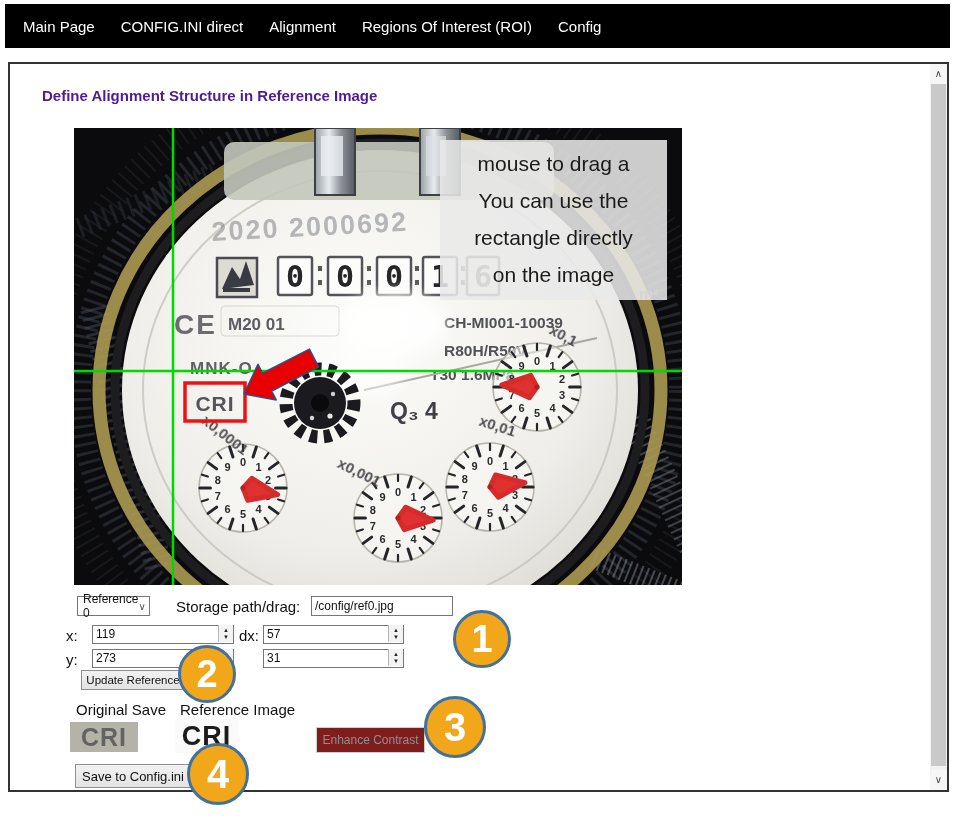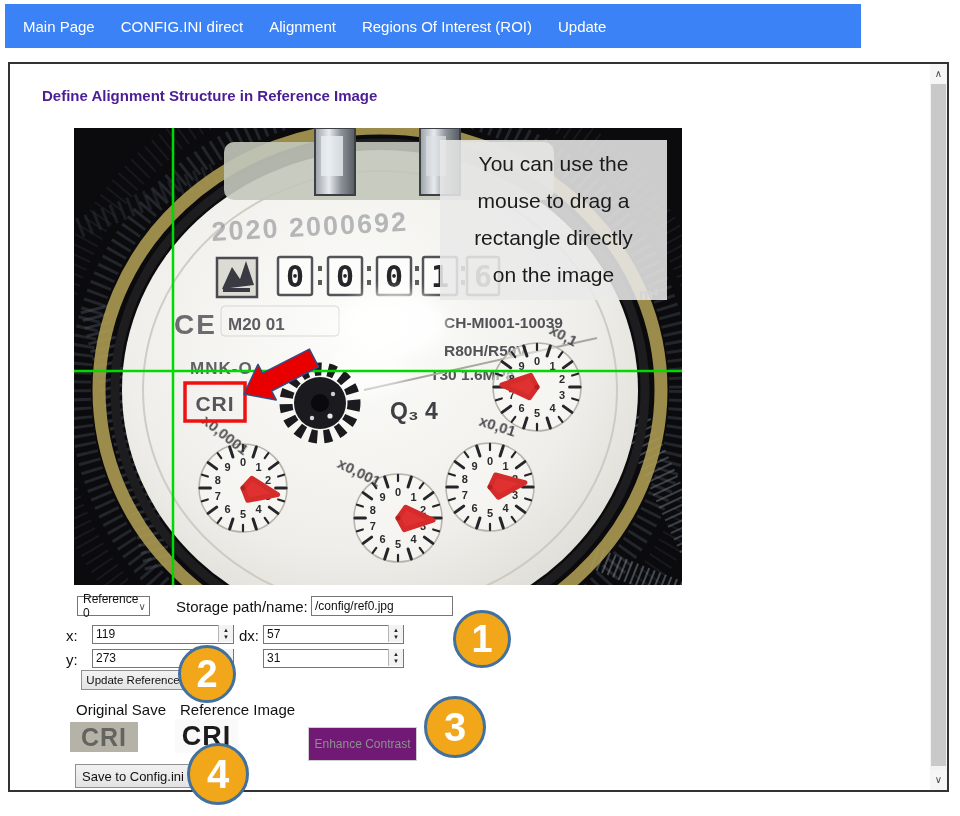--- a/index.html
+++ b/index.html
@@ -1,21 +1,21 @@
 <!DOCTYPE html>
 <html><head>
 <meta charset="utf-8">
 <style>
   * { margin:0; padding:0; box-sizing:border-box; }
   html,body { width:960px; height:816px; background:#fff; overflow:hidden;
               font-family:"Liberation Sans", sans-serif; position:relative; }
 
   
-  .nav { position:absolute; left:5px; top:4px; width:856px; height:44px;
-         background:#3b82f6; display:flex; align-items:center; padding-left:5px; }
+  .nav { position:absolute; left:5px; top:4px; width:945px; height:44px;
+         background:#000000; display:flex; align-items:center; padding-left:5px; }
   .nav-item { color:#fff; font-size:15px; padding:0 13px; cursor:pointer; white-space:nowrap; }
 
   
   .frame { position:absolute; left:8px; top:62px; width:941px; height:730px;
            border:2px solid #333; background:#fff; }
 
   
   .scrollbar { position:absolute; left:930px; top:64px; width:17px; height:726px; background:#f2f2f2; }
   .sb-btn { position:absolute; left:0; width:17px; height:20px; background:#f6f6f6;
             color:#4a4a4a; font-size:10px; text-align:center; line-height:20px; }
@@ -44,21 +44,21 @@
   .spin { width:15px; height:17px; border-left:1px solid #b5b5b5; background:#f3f3f3;
           display:flex; flex-direction:column; align-items:center; justify-content:center;
           font-size:6px; color:#222; line-height:7px; position:absolute; right:1px; top:1px; }
   .numwrap { position:absolute; }
   .numwrap input { width:100%; height:19px; padding-right:18px; }
 
   .btn { border:1px solid #8f8f8f; background:linear-gradient(#f2f2f2,#e3e3e3);
          font-size:12px; color:#111; text-align:center; font-family:"Liberation Sans",sans-serif; }
   .btn-update { left:81px; top:670px; width:104px; height:20px; font-size:11.5px; }
   .btn-save   { left:75px; top:764px; width:116px; height:24px; font-size:13px; }
-  .btn-enhance{ left:308px; top:727px; width:109px; height:34px; background:#701a75;
+  .btn-enhance{ left:316px; top:727px; width:109px; height:26px; background:#7f1d1d;
                 border:1px solid #cfcfcf; color:#8f8f8f; }
 
   .thumb { display:flex; align-items:center; justify-content:center;
            font-weight:bold; letter-spacing:1px; }
   .thumb-orig { left:70px; top:722px; width:68px; height:30px; background:#b5b2a8;
                 color:#63635f; font-size:25px; }
   .thumb-ref  { left:175px; top:719px; width:63px; height:34px; background:#fafafa;
                 color:#1c1c1e; font-size:27px; }
 
   
@@ -71,21 +71,21 @@
   .step4 { left:187px; top:743px; width:62px; height:62px; font-size:40px; }
 </style>
 </head>
 <body>
 
 <div class="nav">
   <span class="nav-item">Main Page</span>
   <span class="nav-item">CONFIG.INI direct</span>
   <span class="nav-item">Alignment</span>
   <span class="nav-item">Regions Of Interest (ROI)</span>
-  <span class="nav-item">Update</span>
+  <span class="nav-item">Config</span>
 </div>
 
 <div class="frame"></div>
 
 <div class="scrollbar">
   <div class="sb-btn sb-up">∧</div>
   <div class="sb-thumb"></div>
   <div class="sb-btn sb-down">∨</div>
 </div>
 
@@ -355,32 +355,32 @@
 
     <g>
       <rect x="111" y="255" width="60" height="38" fill="none" stroke="#ee1111" stroke-width="3.5"></rect>
       <text x="141" y="283" font-size="21" font-weight="bold" fill="#54545a" text-anchor="middle" letter-spacing="1">CRI</text>
       <polygon points="235.4,221.1 188.5,245.2 184.0,236.3 170,266 202.2,271.9 197.7,263 244.6,238.9" fill="#e80000" stroke="#2e4d89" stroke-width="1.5" stroke-linejoin="round"></polygon>
     </g>
   </g>
 </svg>
 
   <div class="overlay-hint">
+    <div>mouse to drag a</div>
     <div>You can use the</div>
-    <div>mouse to drag a</div>
     <div>rectangle directly</div>
     <div>on the image</div>
   </div>
 </div>
 
 <div class="abs select-box">
   <span>Reference 0</span>
   <span class="chev">∨</span>
 </div>
-<span class="abs lbl" style="left:176px; top:598px;">Storage path/name:</span>
+<span class="abs lbl" style="left:176px; top:598px;">Storage path/drag:</span>
 <input class="abs txt" type="text" style="left: 311px; top: 596px; width: 142px; height: 20px;" value="/config/ref0.jpg">
 
 <span class="abs lbl" style="left:66px; top:627px;">x:</span>
 <div class="numwrap" style="left:92px; top:624px; width:142px;">
   <input class="num" type="text" value="119" style="">
   <div class="spin">
       <span>▲</span>
       <span>▼</span>
     </div>
 </div>

